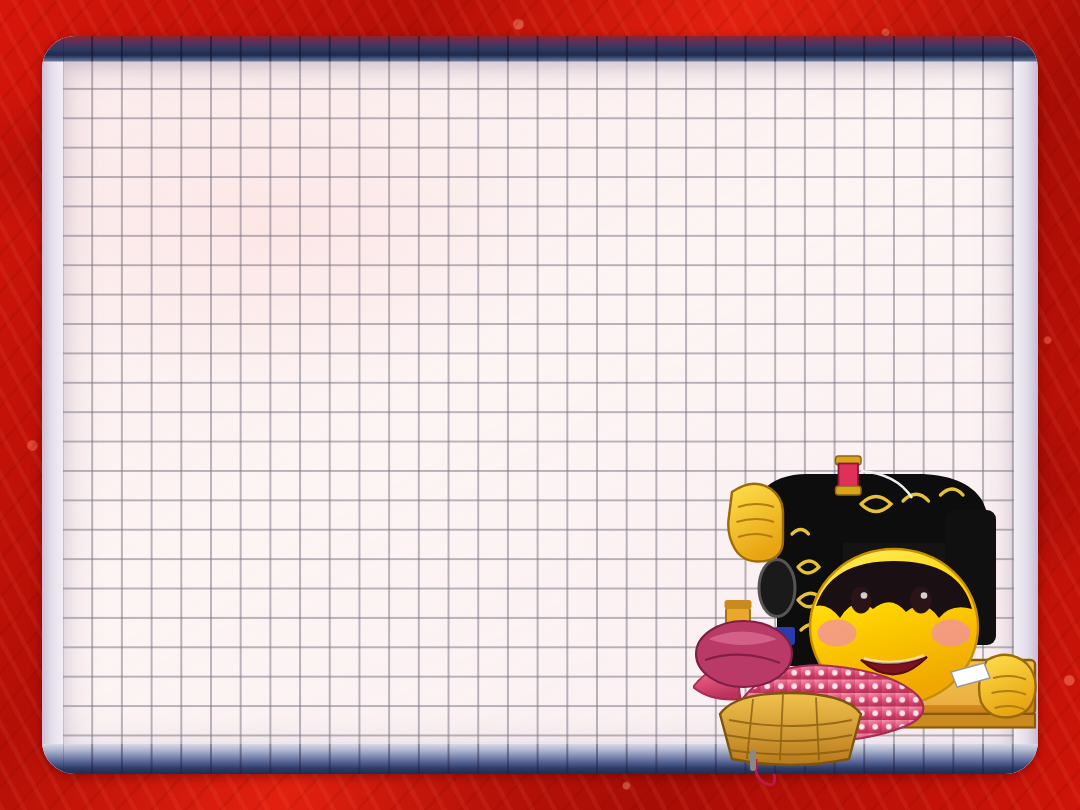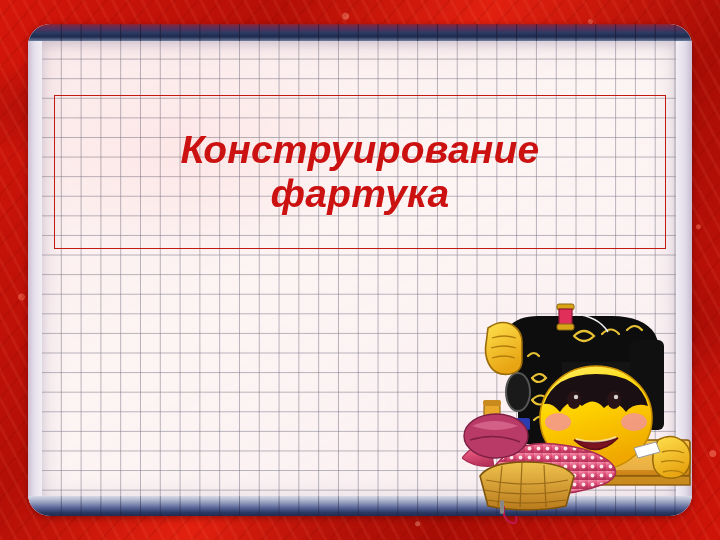--- a/index.html
+++ b/index.html
@@ -149,24 +149,20 @@
     </div>
 
     <div class="frame-left-band"></div>
     <div class="frame-right-band"></div>
     <div class="frame-top-band"></div>
     <div class="frame-bot-band"></div>
     <div class="band-grid top"></div>
     <div class="band-grid bot"></div>
   </div>
 
-  <div class="title-box">
-    <div class="title-text">Конструирование
-фартука</div>
-  </div>
 
   <div class="illus">
     <svg viewBox="0 0 232 226" xmlns="http://www.w3.org/2000/svg">
       <defs>
         <linearGradient id="gFace" x1="0" y1="0" x2="0.3" y2="1">
           <stop offset="0" stop-color="#FFF06A"></stop>
           <stop offset=".45" stop-color="#FFD400"></stop>
           <stop offset="1" stop-color="#F0A800"></stop>
         </linearGradient>
         <linearGradient id="gTable" x1="0" y1="0" x2="0" y2="1">

